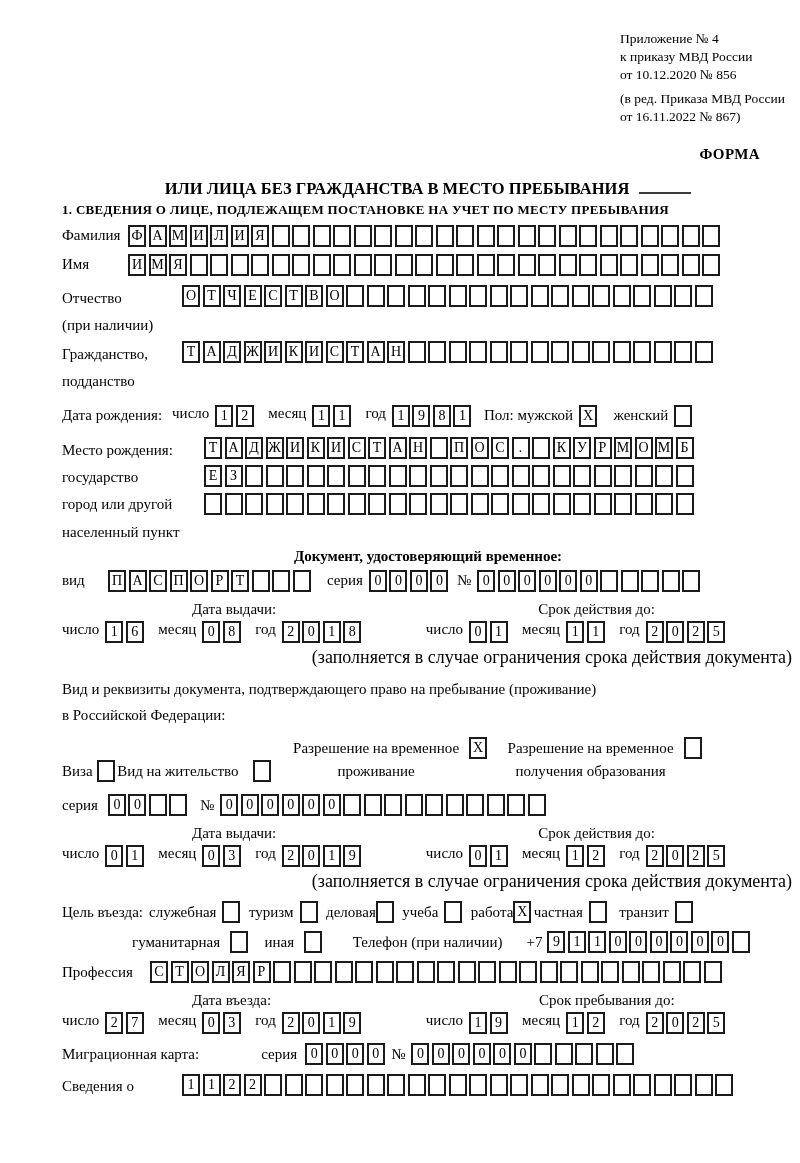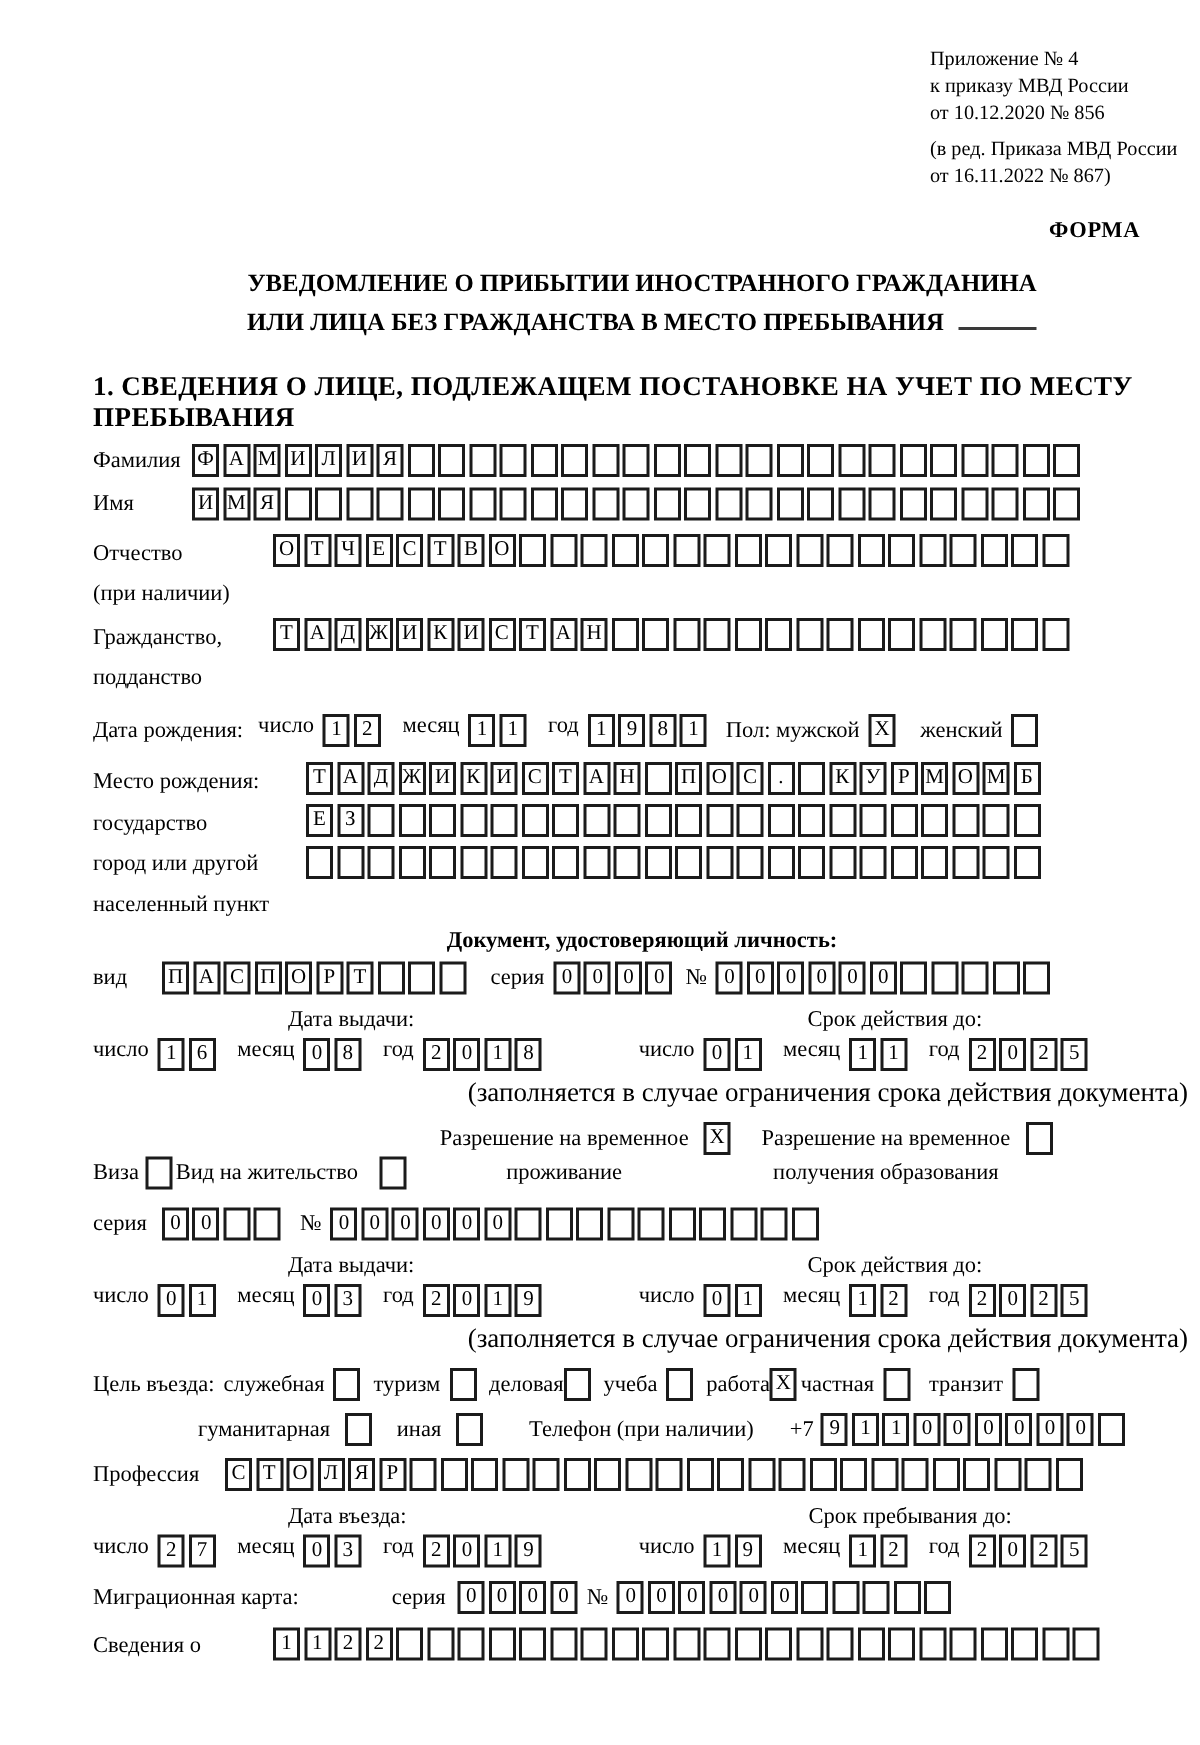--- a/index.html
+++ b/index.html
@@ -4,21 +4,21 @@
 <style>
   *{box-sizing:border-box;margin:0;padding:0}
   html,body{background:#fff}
   body{width:800px;height:1163px;overflow:hidden;font-family:"Liberation Serif","DejaVu Serif",serif;color:#000;font-size:15px}
   .page{width:800px;height:920px;padding:30px 6px 0 62px;position:relative}
   .appendix{margin-left:558px;font-size:13.5px;line-height:1.35}
   .appendix .grp2{margin-top:5px}
   .forma{font-weight:bold;text-align:right;margin:20px 34px 0 0;font-size:15px;letter-spacing:.4px}
   .title{text-align:center;font-weight:bold;font-size:16.5px;margin-top:13px;line-height:1.55}
   .title .u{display:inline-block;width:52px;border-bottom:2.5px solid #3a3a3a;height:14px;margin-left:10px}
-  .sec-heading{font-weight:bold;font-size:18px;letter-spacing:.3px;margin-top:20px}
+  .sec-heading{font-weight:bold;font-size:13px;letter-spacing:.3px;}
   .row{display:flex;align-items:center;margin-top:7px}
   .row-top{display:flex;align-items:flex-start;margin-top:7px}
   .lbl{flex:none}
   .cells{display:flex;flex:none}
   .cell{flex:none;width:18px;height:22px;border:2px solid #1b1b1b;margin-right:2.5px;text-align:center;line-height:17px;font-size:14px}
   .ml6{margin-left:6px}.ml10{margin-left:10px}.ml14{margin-left:14px}.ml4{margin-left:4px}
   .mr6{margin-right:6px}.mr10{margin-right:10px}
   .sublines{line-height:1.8}
   .dategrp{display:flex;align-items:flex-start;flex:none}
   .dategrp .dlbl{margin-right:6px}
@@ -40,21 +40,20 @@
   <div class="appendix">
     <div>Приложение № 4</div>
     <div>к приказу МВД России</div>
     <div>от 10.12.2020 № 856</div>
     <div class="grp2">(в ред. Приказа МВД России</div>
     <div>от 16.11.2022 № 867)</div>
   </div>
   <div class="forma">ФОРМА</div>
 
   <div class="title">
-    <div>УВЕДОМЛЕНИЕ О ПРИБЫТИИ ИНОСТРАННОГО ГРАЖДАНИНА</div>
     <div><span>ИЛИ ЛИЦА БЕЗ ГРАЖДАНСТВА В МЕСТО ПРЕБЫВАНИЯ</span><span class="u"></span></div>
   </div>
 
   <div class="sec-heading">1. СВЕДЕНИЯ О ЛИЦЕ, ПОДЛЕЖАЩЕМ ПОСТАНОВКЕ НА УЧЕТ ПО МЕСТУ ПРЕБЫВАНИЯ</div>
 
   <div class="row" style="">
     <span class="lbl" style="width:66px">Фамилия</span>
     <span class="cells">
         <span class="cell">Ф</span>
         <span class="cell">А</span>
@@ -306,21 +305,21 @@
           <span class="cell"></span>
           <span class="cell"></span>
           <span class="cell"></span>
           <span class="cell"></span>
           <span class="cell"></span>
           <span class="cell"></span>
         </span>
     </span>
   </div>
 
-  <div class="center-bold" style="margin-top:2px">Документ, удостоверяющий личность:</div>
+  <div class="center-bold" style="margin-top:2px">Документ, удостоверяющий временное:</div>
 
   <div class="row" style="margin-top:5px">
     <span class="lbl" style="width:46px">вид</span>
     <span class="cells">
         <span class="cell">П</span>
         <span class="cell">А</span>
         <span class="cell">С</span>
         <span class="cell">П</span>
         <span class="cell">О</span>
         <span class="cell">Р</span>
@@ -392,20 +391,24 @@
       <span class="cells">
           <span class="cell">2</span>
           <span class="cell">0</span>
           <span class="cell">2</span>
           <span class="cell">5</span>
         </span>
     </span>
   </div>
   <div class="note-right">(заполняется в случае ограничения срока действия документа)</div>
 
+  <div style="margin-top:8px;line-height:1.75">
+    <div>Вид и реквизиты документа, подтверждающего право на пребывание (проживание)</div>
+    <div>в Российской Федерации:</div>
+  </div>
 
   <div class="permits">
     <span class="opt">
       <span class="lbl">Виза</span>
       <span class="cells ml4">
           <span class="cell"></span>
         </span>
     </span>
     <span class="opt" style="">
       <span class="lbl">Вид на жительство</span>

